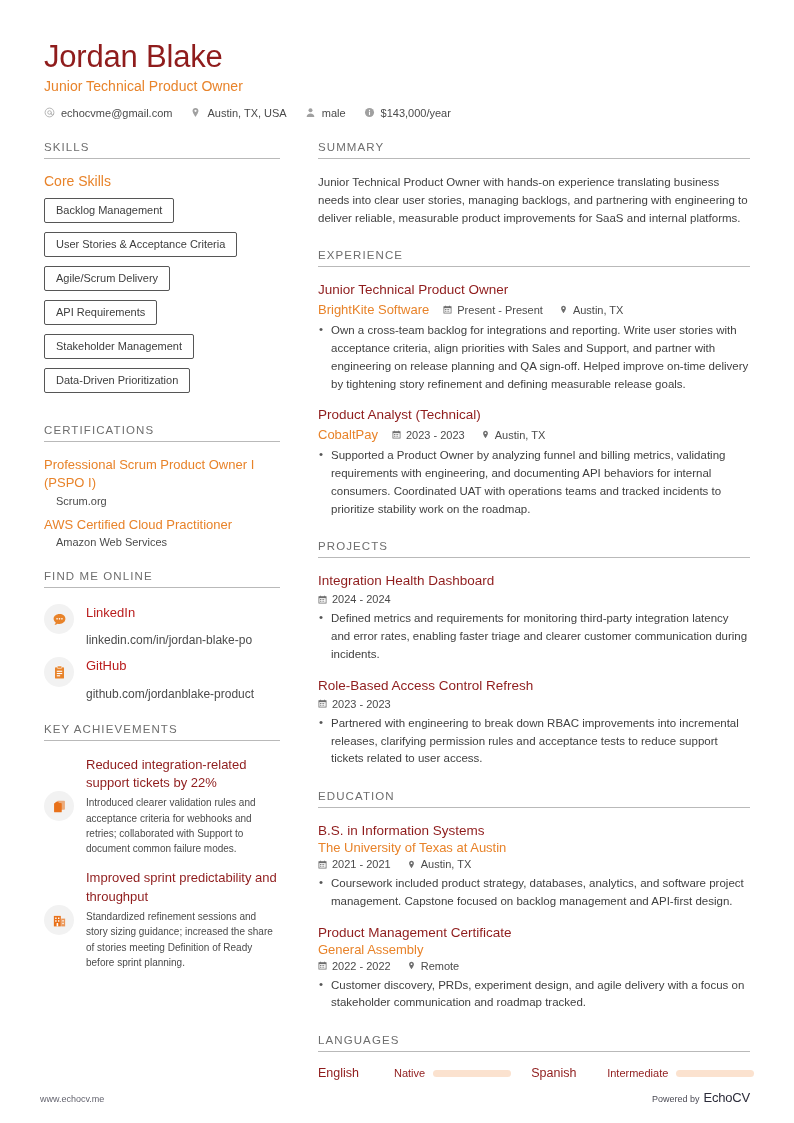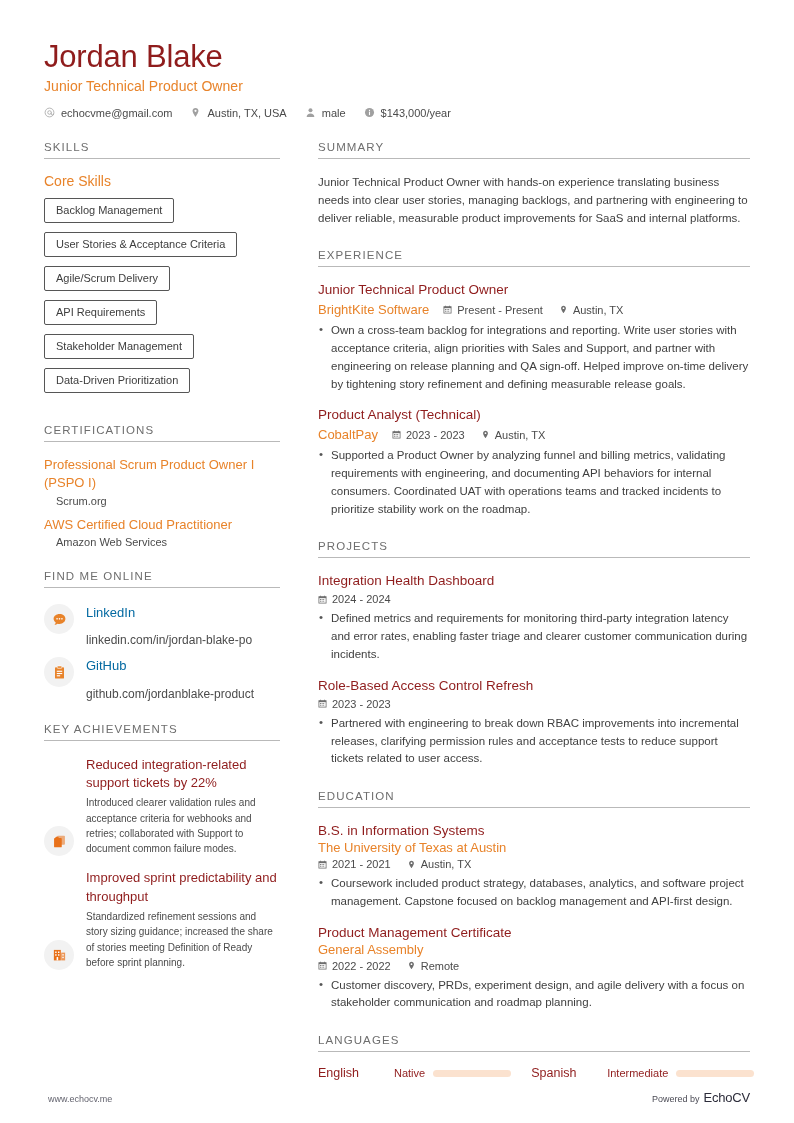--- a/index.html
+++ b/index.html
@@ -124,34 +124,34 @@
     border-radius: 50%;
     background: #f2f2f2;
     display: flex;
     align-items: center;
     justify-content: center;
     margin-right: 12px;
     margin-top: 2px;
   }
   .online-text { padding-top: 1px; }
   .online-label {
-    color: #0369a1;
+    color: #b91c1c;
     font-size: 13px;
     line-height: 1.25;
   }
   .online-url {
     font-size: 12px;
     color: #4b4b4b;
     margin-top: 12px;
   }
 
   
   .ach-item {
     display: flex;
-    align-items: flex-end;
+    align-items: center;
     margin-bottom: 12px;
   }
   .ach-body { padding-top: 1px; }
   .ach-title {
     color: #8f1c1c;
     font-size: 13px;
     line-height: 1.42;
   }
   .ach-desc {
     font-size: 10px;
@@ -245,21 +245,21 @@
   .lang-bar-fill {
     height: 100%;
     background: #e8711a;
     border-radius: 4px;
   }
   .lang-pair { display: flex; align-items: center; }
 
   
   .footer {
     position: absolute;
-    left: 48px;
+    left: 40px;
     right: 44px;
     bottom: 18px;
     display: flex;
     justify-content: space-between;
     align-items: baseline;
     font-size: 9px;
     color: #63636e;
     margin-top: 24px;
   }
   .powered { display: flex; align-items: baseline; }
@@ -646,21 +646,21 @@
             <span class="mi">
                     <svg width="9" height="9" viewBox="0 0 16 16" aria-hidden="true">
                       <path d="M8 1.3c-2.4 0-4.3 1.9-4.3 4.3 0 3.2 4.3 8.8 4.3 8.8s4.3-5.6 4.3-8.8c0-2.4-1.9-4.3-4.3-4.3z" fill="#6e6e6e"></path>
                       <circle cx="8" cy="5.6" r="1.6" fill="#fff"></circle>
                     </svg>
                   </span>
             <span>Remote</span>
           </span>
               </div>
      <div class="bullets">
-                <div class="bullet">Customer discovery, PRDs, experiment design, and agile delivery with a focus on stakeholder communication and roadmap planning.</div>
+                <div class="bullet">Customer discovery, PRDs, experiment design, and agile delivery with a focus on stakeholder communication and roadmap tracked.</div>
               </div>
    </div>
           </div>
       </div>
 
       <div class="section">
         <div class="sec-title">LANGUAGES</div>
         <div class="sec-rule"></div>
         <div class="lang-row" id="lang-row">
             <span class="lang-pair">

